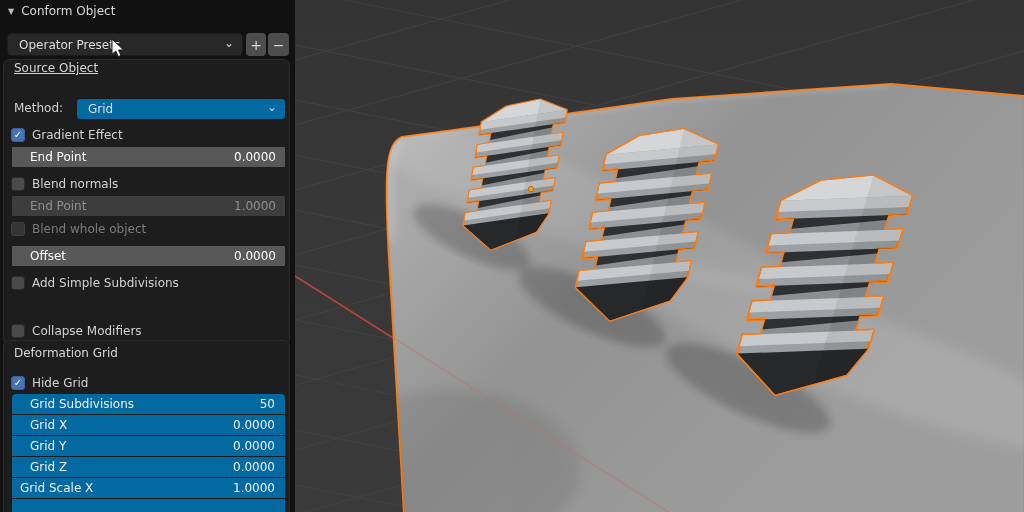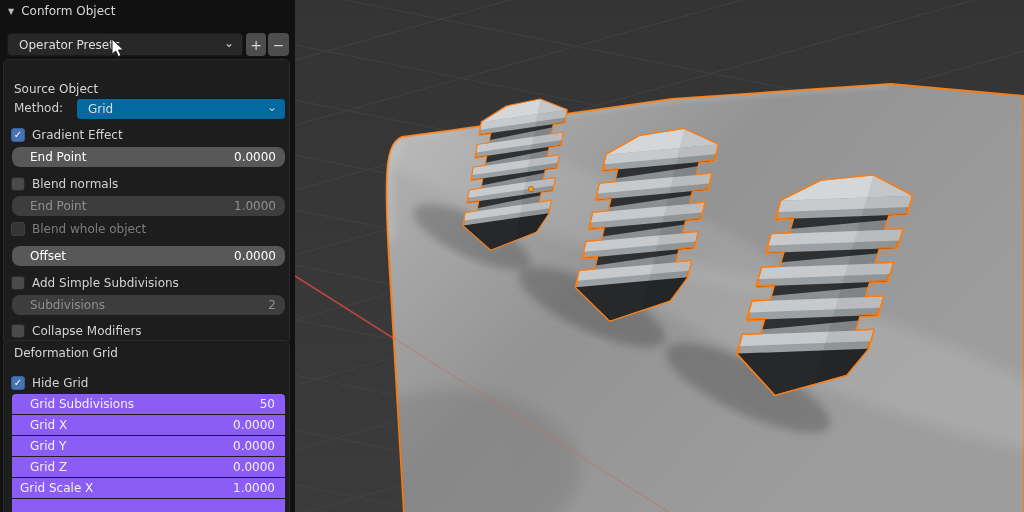--- a/index.html
+++ b/index.html
@@ -25,25 +25,25 @@
         border-radius:6px;box-sizing:border-box;overflow:hidden;}
   .sect{position:absolute;color:#d6d6d6;font-size:12px;}
   .lbl{position:absolute;color:#d2d2d2;font-size:12px;}
   .lbl.dim{color:#7c7c7c;}
   .cb{position:absolute;width:14px;height:14px;border-radius:3px;background:#4a4a4a;
       border:1px solid #2a2a2a;box-sizing:border-box;display:flex;align-items:center;
       justify-content:center;color:#fff;font-size:10px;line-height:1;}
   .cb.checked{background:#4772b3;border-color:#3a6096;}
   .cb.dim{background:#353535;border-color:#404040;}
   .slider{position:absolute;left:8px;width:273px;height:20px;background:#585858;
-          border-radius:8px;color:#ffffff;font-size:12px;display:flex;align-items:center;
+          border-radius:1px;color:#ffffff;font-size:12px;display:flex;align-items:center;
           justify-content:space-between;box-sizing:border-box;padding:0 9px 0 18px;}
   .slider.dim{background:#3d3d3d;color:#8f8f8f;}
   .gstack{position:absolute;left:8px;width:273px;}
-  .gfield{position:absolute;left:0;width:273px;height:20px;background:#8b5cf6;
+  .gfield{position:absolute;left:0;width:273px;height:20px;background:#0369a1;
           color:#f1f1f1;font-size:12px;display:flex;align-items:center;
           justify-content:space-between;box-sizing:border-box;padding:0 10px 0 18px;}
   .gfield.first{border-radius:4px 4px 0 0;}
 
   
   #cursor{position:absolute;left:111px;top:38px;pointer-events:none;}
 </style>
 </head>
 <body>
 
@@ -161,21 +161,21 @@
       <span class="chev">⌄</span>
     </div>
     <div class="sqbtn" style="left:246px;top:33px;width:20px;height:23px;">
       <span>+</span>
     </div>
     <div class="sqbtn" style="left:268px;top:33px;width:21px;height:23px;">
       <span>−</span>
     </div>
 
     <div class="pbox" style="top:59px;height:286px;">
-      <div class="sect" style="left:10px;top:22px;">Source Object</div>
+      <div class="sect" style="left:10px;top:1px;text-decoration:underline;">Source Object</div>
 
       <div class="lbl" style="left:10px;top:41px;">Method:</div>
       <div class="dropdown" style="left:72px;top:38px;width:210px;height:22px;background:#0369a1;">
         <span>Grid</span>
         <span class="chev">⌄</span>
       </div>
 
       <div class="cb checked" style="left:7px;top:68px;">
         <span>✓</span>
       </div>
@@ -198,24 +198,20 @@
       <div class="lbl dim" style="left:28px;top:162px;">Blend whole object</div>
 
       <div class="slider" style="top:186px;">
         <span>Offset</span>
         <span>0.0000</span>
       </div>
 
       <div class="cb" style="left:7px;top:216px;"></div>
       <div class="lbl" style="left:28px;top:216px;">Add Simple Subdivisions</div>
 
-      <div class="slider dim" style="top:235px;">
-        <span>Subdivisions</span>
-        <span>2</span>
-      </div>
 
       <div class="cb" style="left:7px;top:264px;"></div>
       <div class="lbl" style="left:28px;top:264px;">Collapse Modifiers</div>
     </div>
 
     <div class="pbox" style="top:340px;height:198px;border-radius:6px 6px 0 0;">
       <div class="sect" style="left:10px;top:5px;">Deformation Grid</div>
 
       <div class="cb checked" style="left:7px;top:35px;">
         <span>✓</span>

